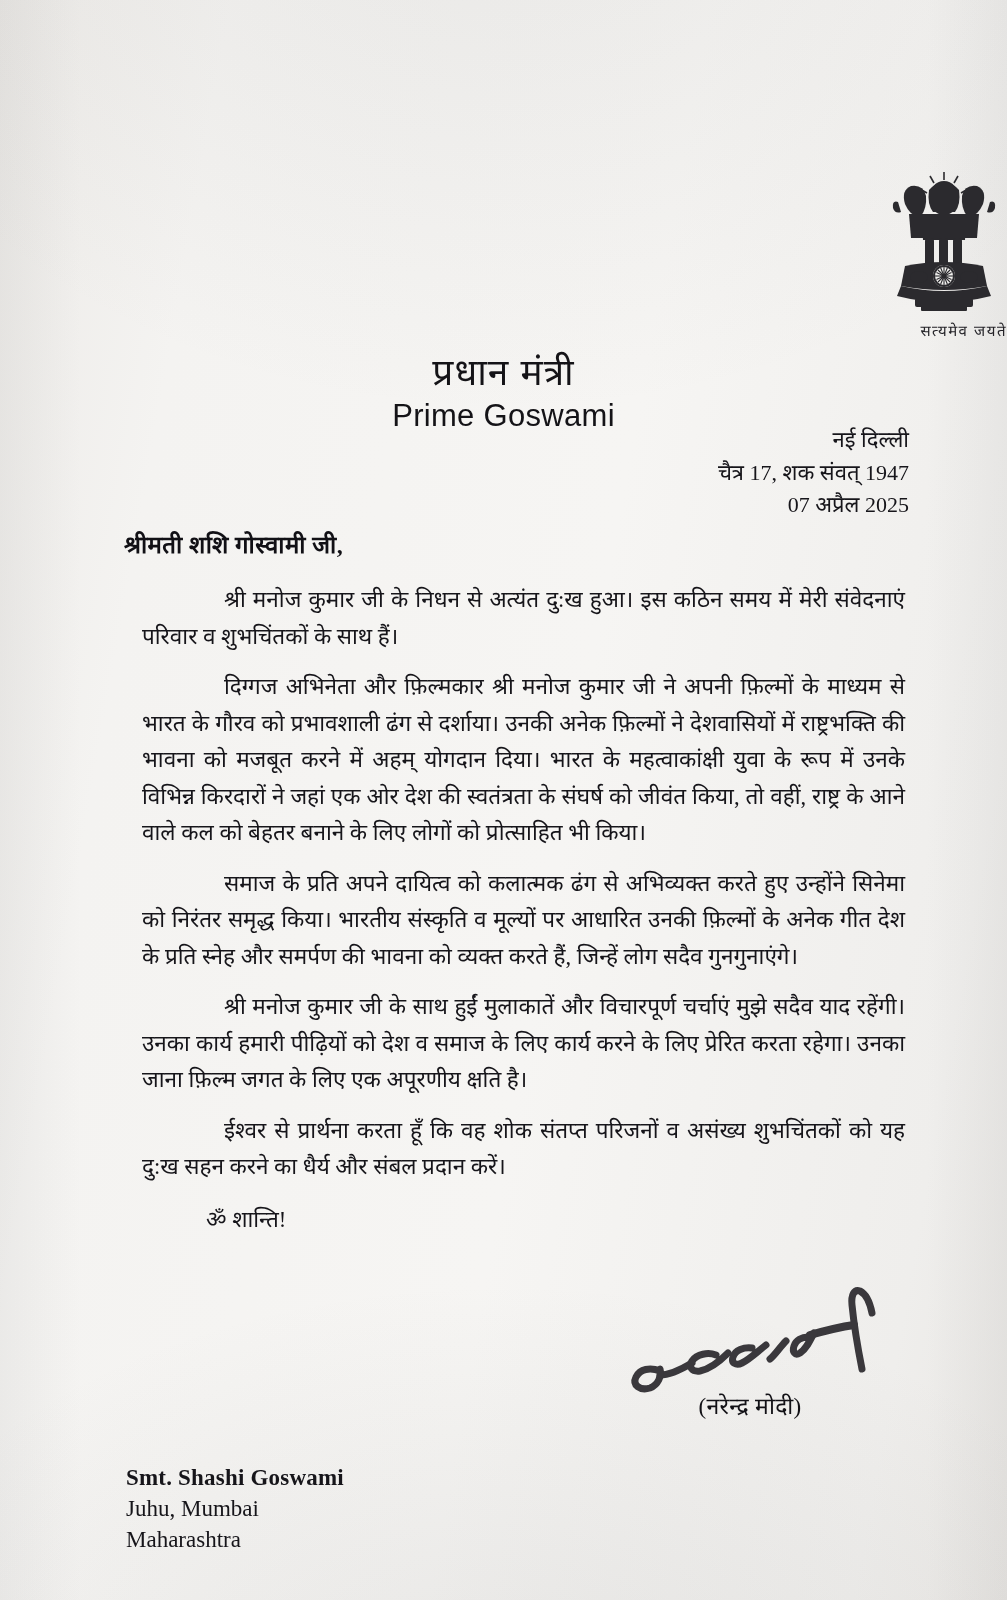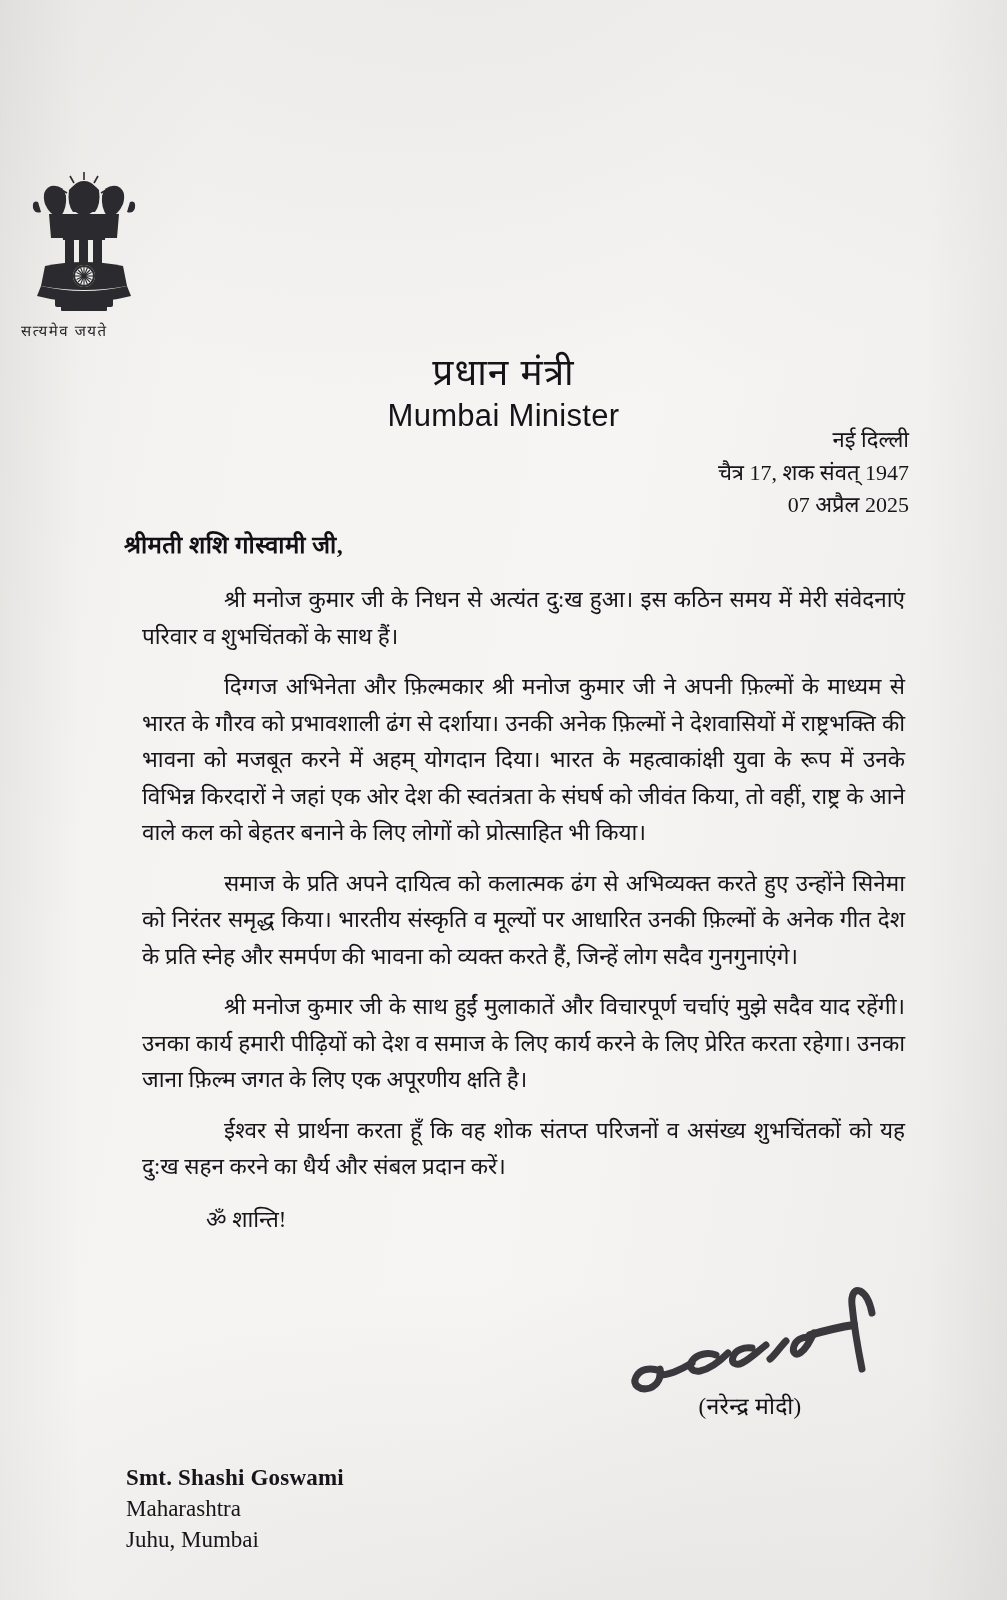--- a/index.html
+++ b/index.html
@@ -30,21 +30,21 @@
       linear-gradient(90deg, rgba(150,150,150,0.10) 0%, rgba(0,0,0,0) 8%, rgba(0,0,0,0) 92%, rgba(150,150,150,0.10) 100%);
   }
 
   
   .emblem-block {
     position: absolute;
     left: 0; right: 0;
     top: 168px;
     display: flex;
     flex-direction: column;
-    align-items: flex-start;
+    align-items: flex-end;
     margin-left: 21px;
   }
   .emblem {
     width: 126px;
     height: 150px;
     display: block;
   }
   .emblem-motto {
     margin-top: 2px;
     font-family: "Liberation Sans", "DejaVu Sans", sans-serif;
@@ -214,21 +214,21 @@
         <path d="M20 118 Q63 128 106 118 L110 128 Q63 140 16 128 Z"></path>
         <rect x="34" y="130" width="58" height="9" rx="2"></rect>
         <rect x="40" y="138" width="46" height="5" rx="1"></rect>
       </g>
     </svg>
     <div class="emblem-motto">सत्यमेव जयते</div>
   </div>
 
   <div class="title-block">
     <div class="title-hi">प्रधान मंत्री</div>
-    <div class="title-en">Mumbai Minister</div>
+    <div class="title-en">Prime Goswami</div>
   </div>
 
   <div class="dateline">
     <div>नई दिल्ली</div>
     <div>चैत्र 17, शक संवत् 1947</div>
     <div>07 अप्रैल 2025</div>
   </div>
 
   <div class="salutation">श्रीमती शशि गोस्वामी जी,</div>
 
@@ -252,17 +252,17 @@
         <path d="M128 78 C120 86 110 94 100 96 C92 97 88 92 92 86 C97 79 108 77 116 80" stroke-width="7"></path>
         <path d="M92 88 C82 94 70 100 60 100" stroke-width="7"></path>
         <path d="M60 96 C50 92 40 94 36 102 C32 110 40 116 50 113 C58 110 62 101 60 94" stroke-width="7"></path>
       </g>
     </svg>
     <div class="signer-name">(नरेन्द्र मोदी)</div>
   </div>
 
   <div class="recipient">
     <div class="r-name">Smt. Shashi Goswami</div>
+    <div>Juhu, Mumbai</div>
     <div>Maharashtra</div>
-    <div>Juhu, Mumbai</div>
   </div>
 
 </div>
 
 </body></html>

